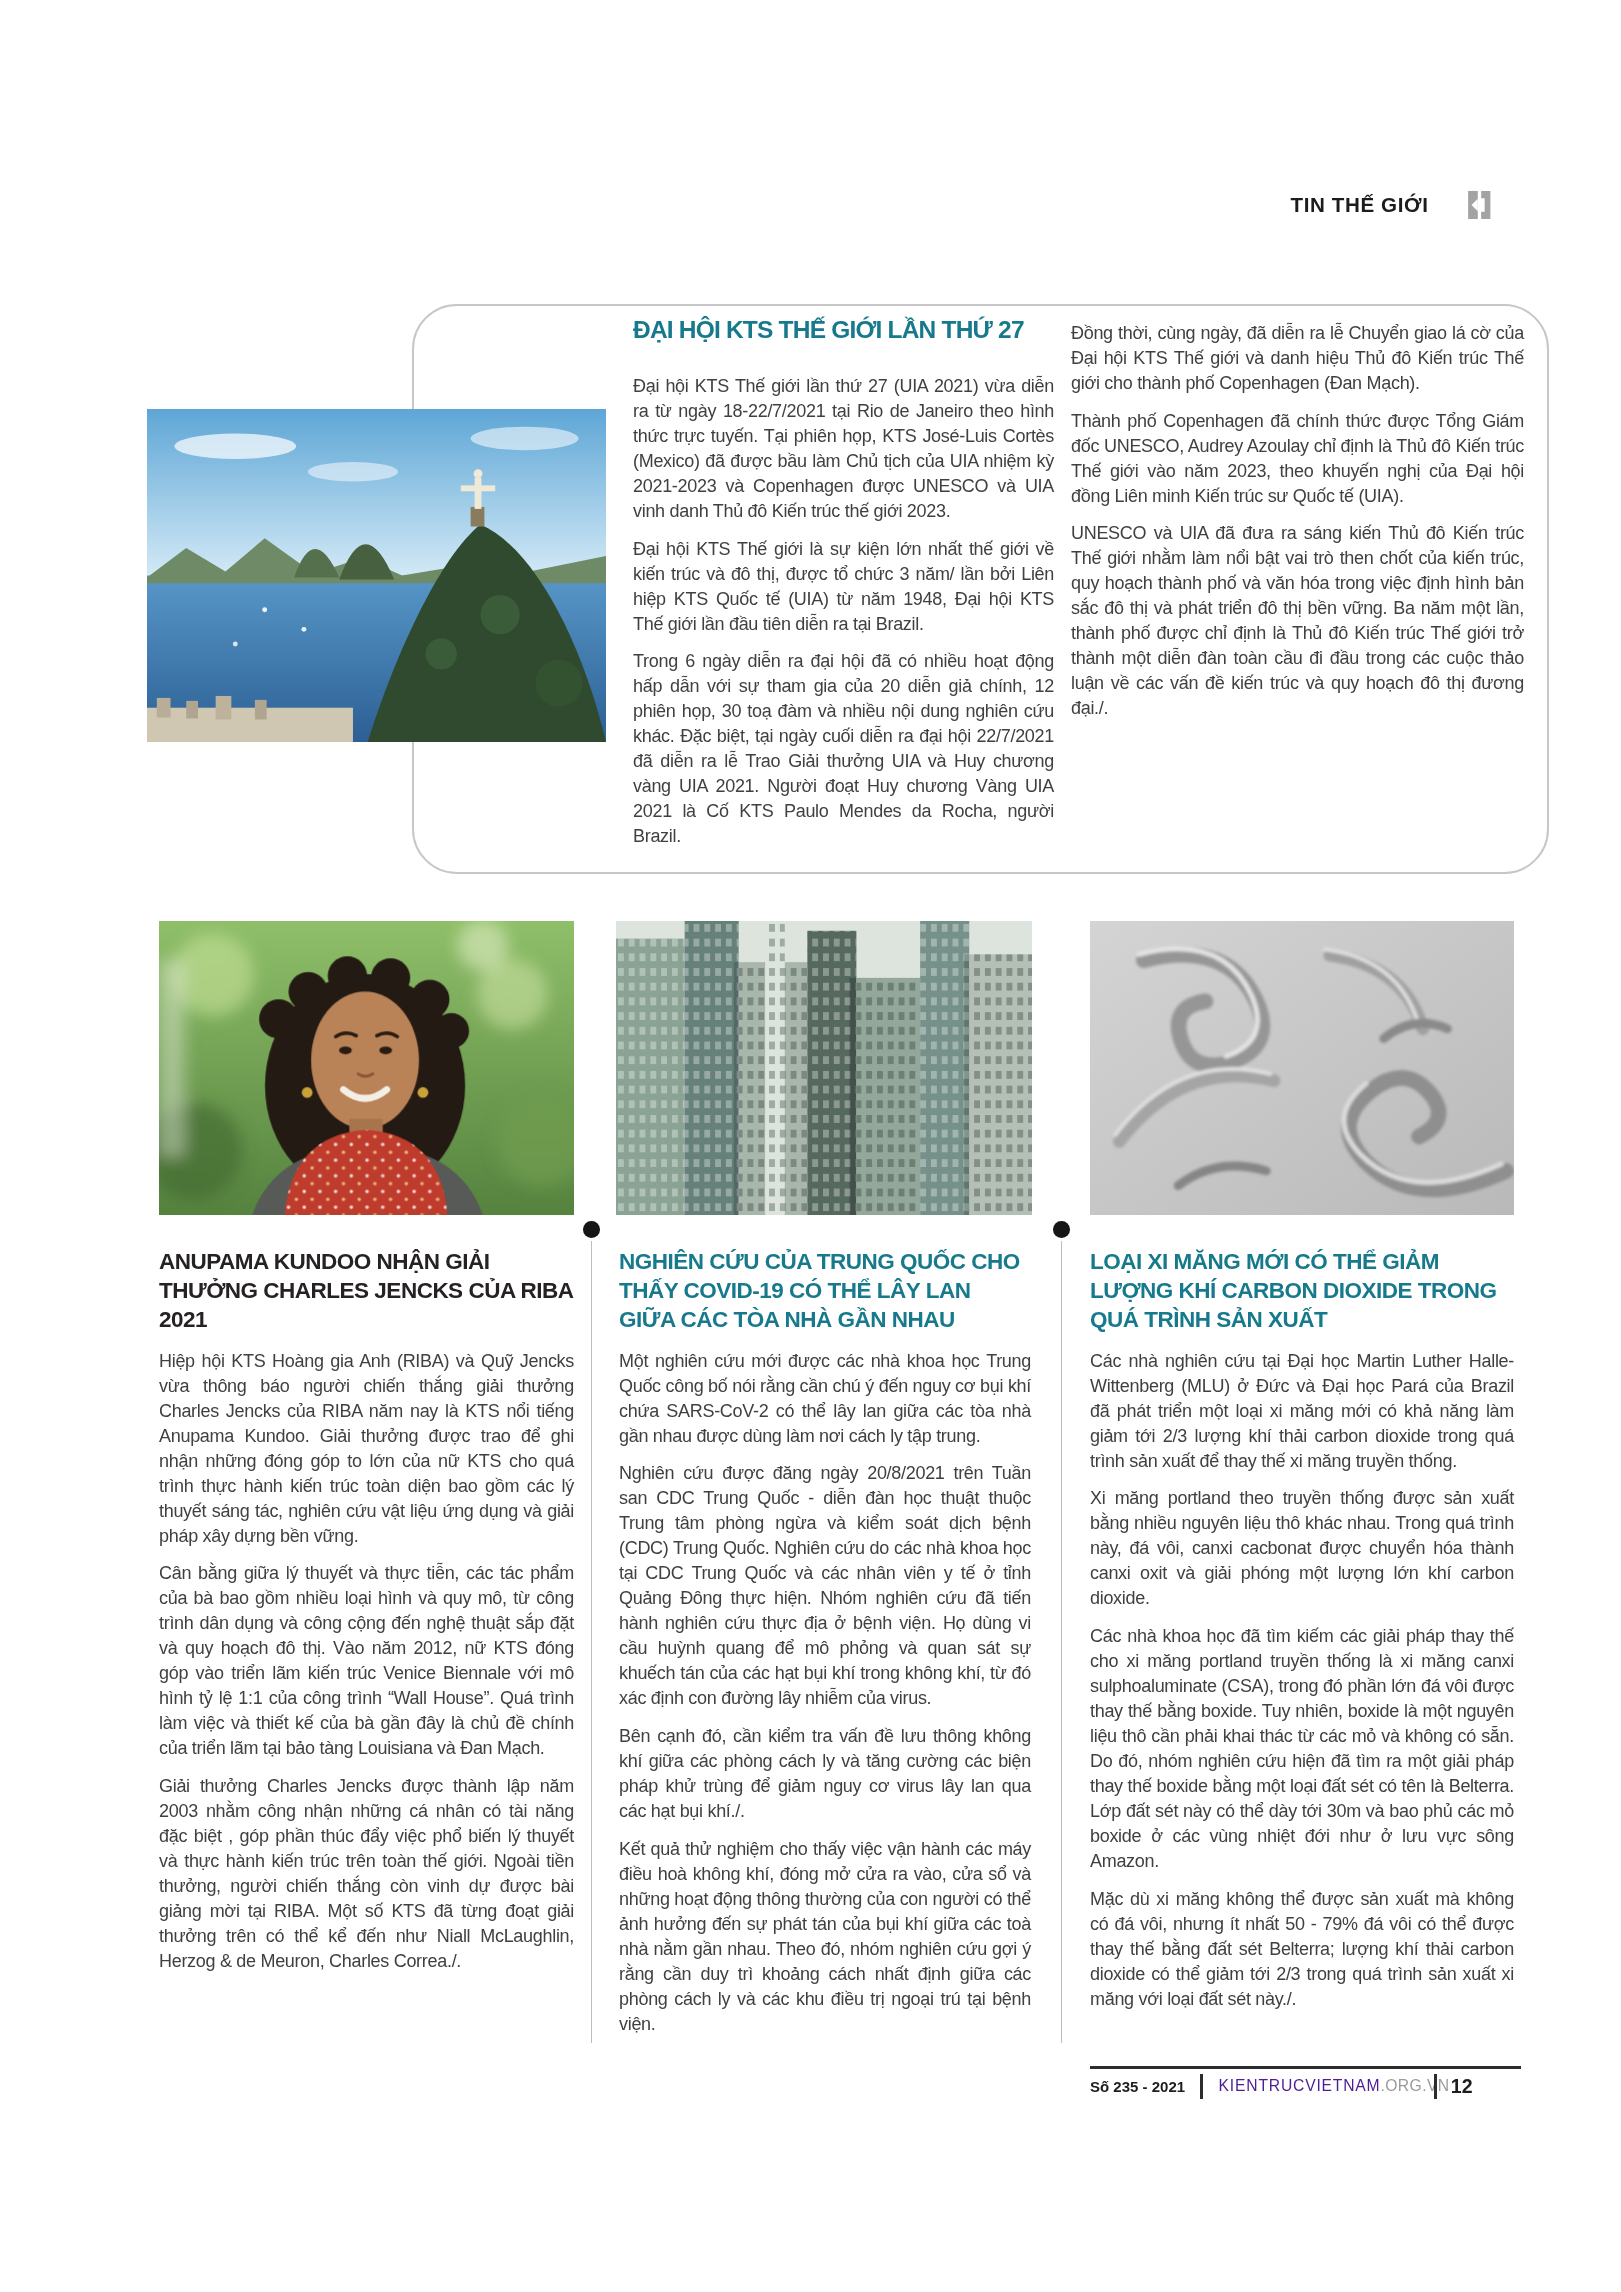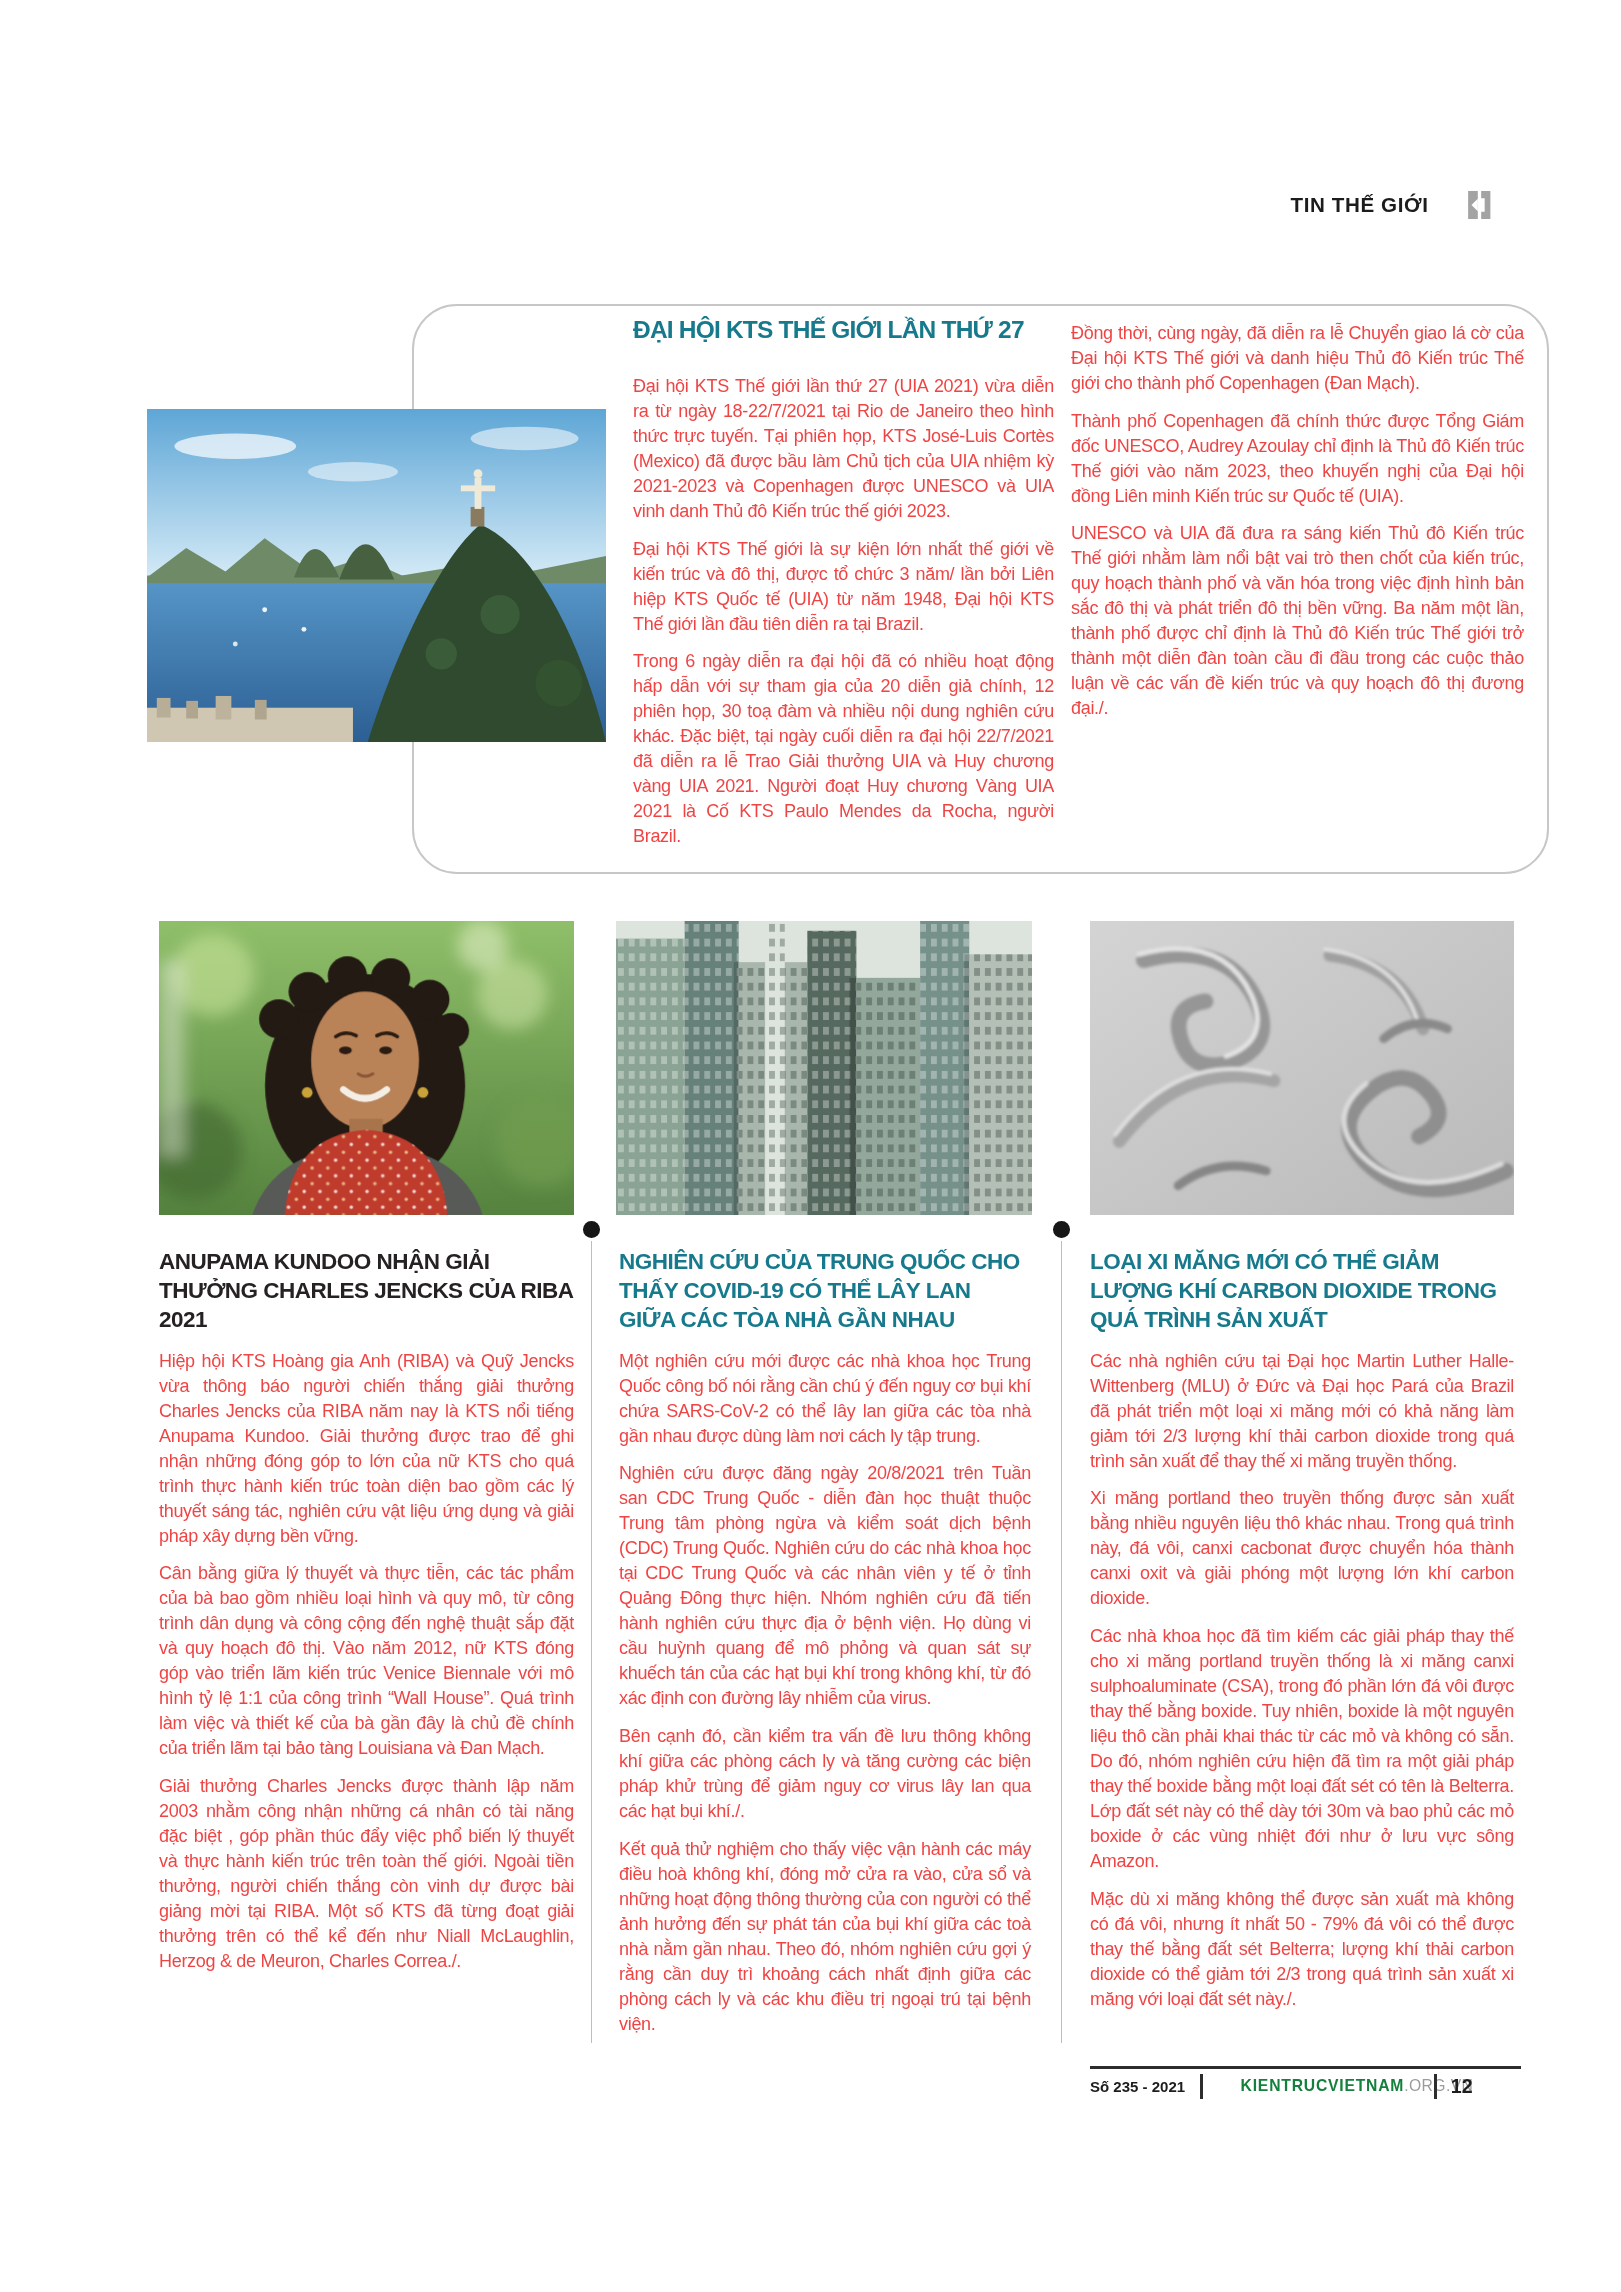--- a/index.html
+++ b/index.html
@@ -15,21 +15,21 @@
   
   .main-box { position:absolute; left:412px; top:304px; width:1137px; height:570px;
               border:2.9px solid #c7c7c7; border-radius:45px; background:#ffffff; }
 
   .rio-photo { position:absolute; left:147px; top:409px; width:459px; height:333px; overflow:hidden; }
   .rio-photo svg, .photo svg { display:block; width:100%; height:100%; }
 
   .main-title { position:absolute; left:633px; top:316px; width:431px;
                 font-size:24.5px; font-weight:bold; color:#17798c; letter-spacing:-0.8px; }
 
-  .body-text p { font-size:18px; line-height:25px; color:#ef4444; text-align:justify;
+  .body-text p { font-size:18px; line-height:25px; color:#404040; text-align:justify;
                  letter-spacing:-0.3px; margin-bottom:12.7px; }
   .main-col1 { position:absolute; left:633px; top:374px; width:421px; }
   .main-col2 { position:absolute; left:1071px; top:321px; width:453px; }
 
   
   .photo { position:absolute; top:921px; height:294px; overflow:hidden; }
   #photo1 { left:159px; width:415px; }
   #photo2 { left:616px; width:416px; }
   #photo3 { left:1090px; width:424px; }
 
@@ -46,21 +46,21 @@
   #article1 h2 { color:#262224; }
   #article2 h2, #article3 h2 { color:#17798c; }
 
   
   .footer { position:absolute; left:1090px; top:2066px; width:431px; }
   .footer-rule { height:2.9px; background:#2d2d2d; }
   .footer-row { display:flex; align-items:center; height:29px; margin-top:2.9px; }
   .issue { width:110px; font-size:15px; font-weight:bold; color:#1d1d1d; }
   .vbar { width:2.9px; height:25.5px; background:#2d2d2d; }
   .site { margin-left:15.7px; width:198px; font-size:15.7px; white-space:nowrap; }
-  .site-bold { font-weight:bold; color:#15803d; letter-spacing:0.8px;margin-left:22px; }
+  .site-bold { font-weight:normal; color:#4c1d95; letter-spacing:0.8px; }
   .site-light { font-weight:normal; color:#9b9b9b; letter-spacing:0.4px; }
   .vbar2 { margin-left:17.6px; }
   .pageno { margin-left:13.7px; font-size:19.6px; font-weight:bold; color:#1d1d1d; }
 </style>
 </head>
 <body>
 
 <div class="page">
 
   <header class="section-header">

